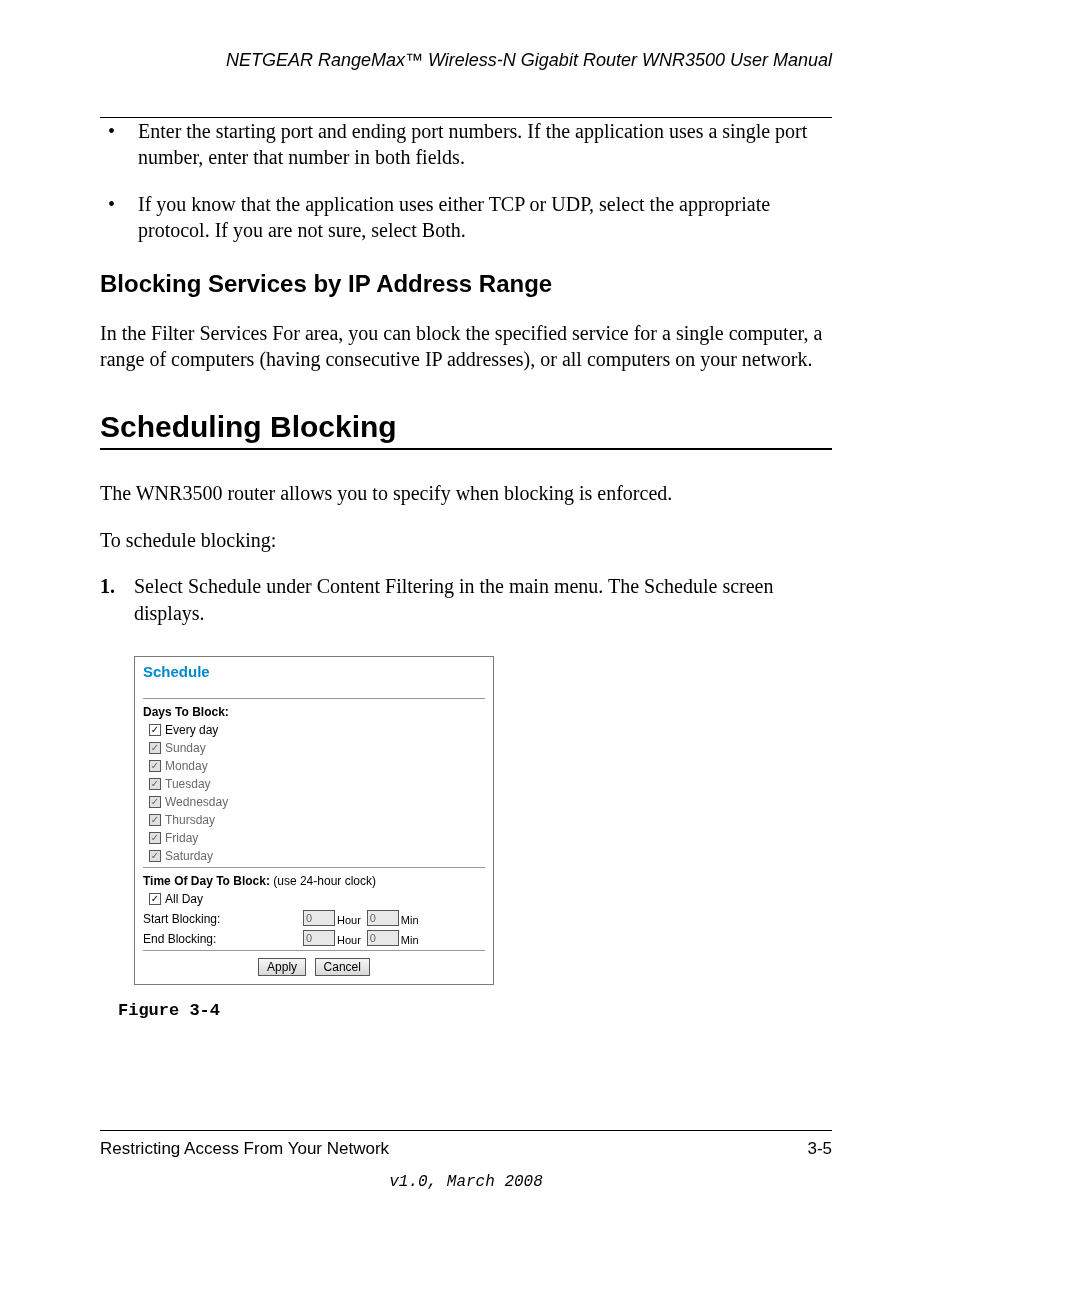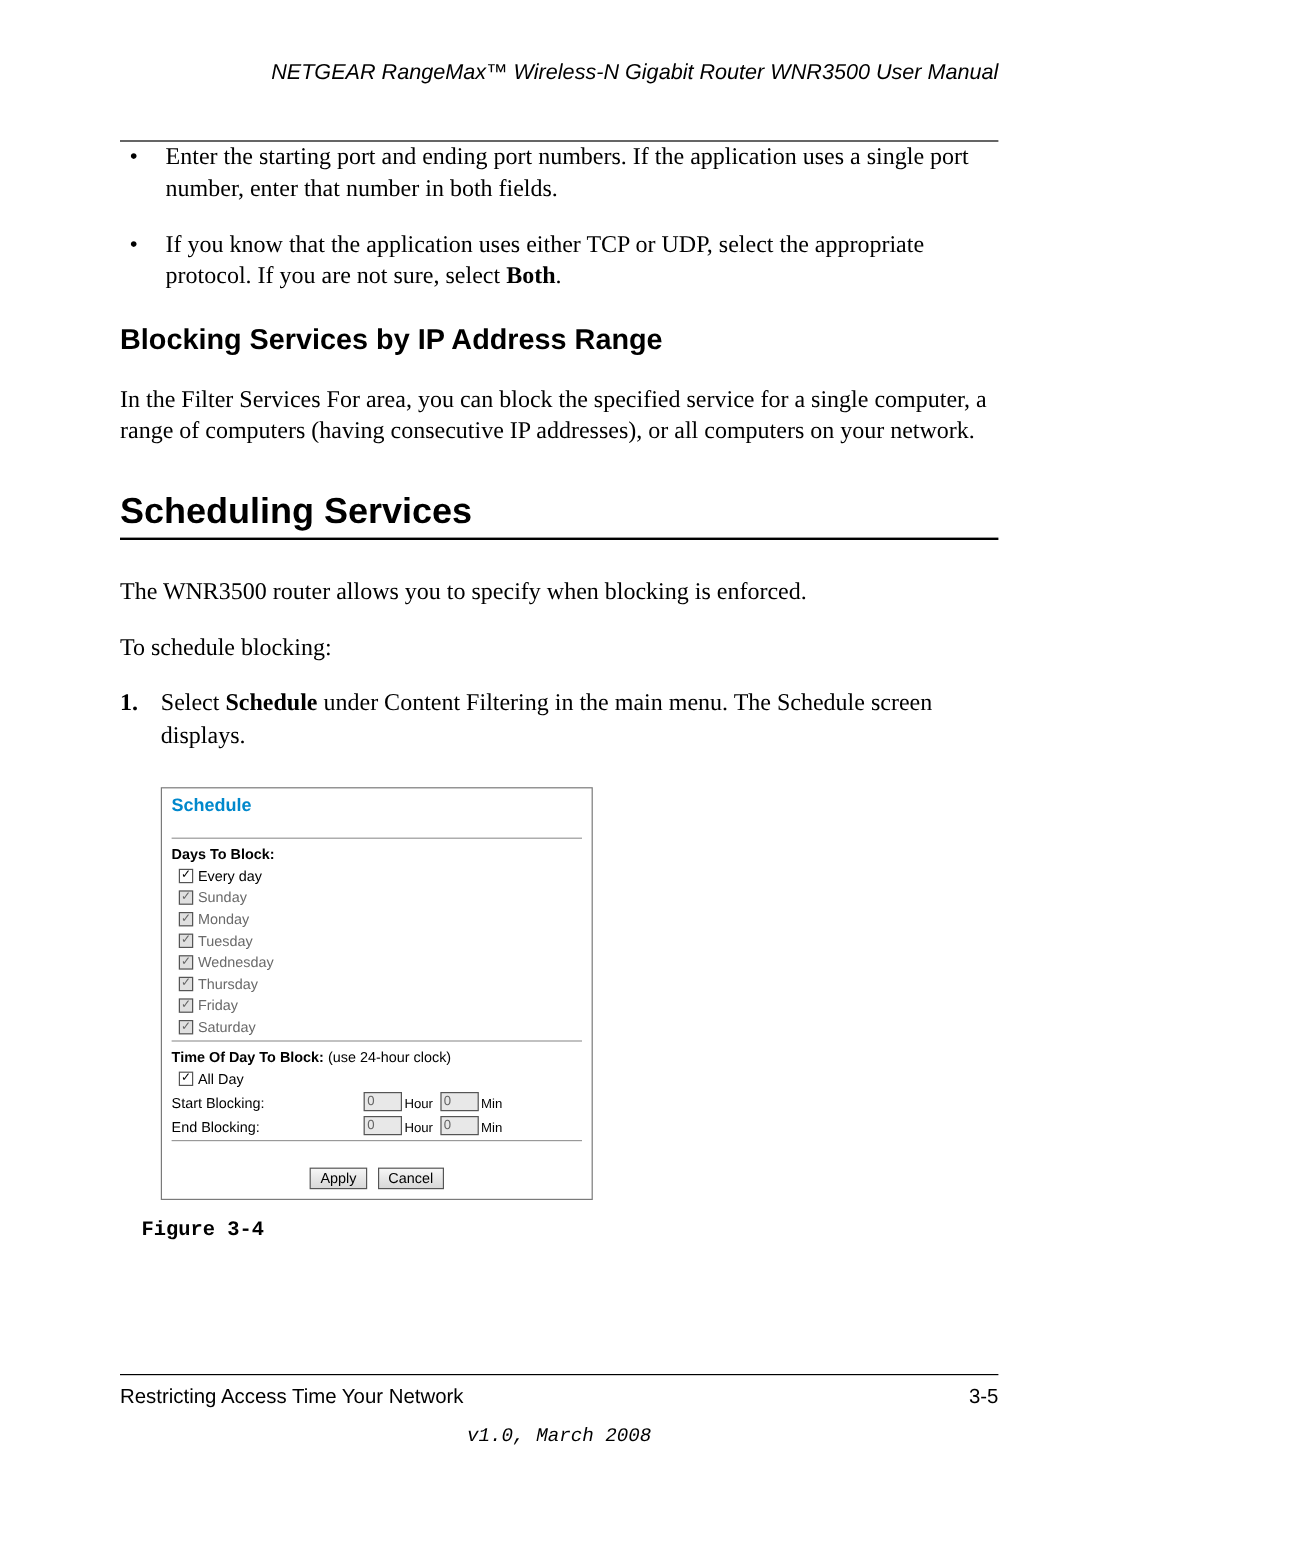--- a/index.html
+++ b/index.html
@@ -40,21 +40,21 @@
     line-height: 1.32;
     margin-bottom: 20px;
   }
   ul.bullets li::before {
     content: "•";
     position: absolute;
     left: 8px;
     top: 0;
     font-size: 20px;
   }
-  .bold { font-weight: bold; }
+  .bold { font-weight: normal; }
   h2.sub {
     font-family: Arial, Helvetica, sans-serif;
     font-weight: bold;
     font-size: 24px;
     margin: 22px 0 22px 0;
   }
   p.body {
     font-size: 20px;
     line-height: 1.32;
     margin: 8px 0 20px 0;
@@ -154,21 +154,21 @@
     display: inline-flex;
     align-items: center;
     margin-right: 2px;
   }
   .unit {
     font-size: 11px;
     margin-right: 6px;
   }
   .btn-row {
     text-align: center;
-    margin-top: 22px;
+    margin-top: 6px;
   }
   .btn {
     font-size: 12px;
     padding: 1px 8px;
     border: 1px solid #555;
     background: linear-gradient(#f6f6f6,#d8d8d8);
     margin: 0 2px;
     font-family: Arial, Helvetica, sans-serif;
   }
   .fig-caption {
@@ -214,21 +214,21 @@
       <span>Enter the starting port and ending port numbers. If the application uses a single port number, enter that number in both fields.</span>
     </li>
     <li>
       <span>If you know that the application uses either TCP or UDP, select the appropriate protocol. If you are not sure, select </span><span class="bold">Both</span><span>.</span>
     </li>
   </ul>
 
   <h2 class="sub">Blocking Services by IP Address Range</h2>
   <p class="body">In the Filter Services For area, you can block the specified service for a single computer, a range of computers (having consecutive IP addresses), or all computers on your network.</p>
 
-  <h1 class="section">Scheduling Services</h1>
+  <h1 class="section">Scheduling Blocking</h1>
   <hr class="section-rule">
 
   <p class="body">The WNR3500 router allows you to specify when blocking is enforced.</p>
   <p class="body">To schedule blocking:</p>
 
   <ol class="numbered">
     <li>
       <span class="num">1.</span>
       <span>Select </span><span class="bold">Schedule</span><span> under Content Filtering in the main menu. The Schedule screen displays.</span>
     </li>
@@ -303,19 +303,19 @@
         <button class="btn">Cancel</button>
       </div>
     </div>
   </div>
 
   <div class="fig-caption">Figure 3-4</div>
 
   <div class="footer">
     <hr class="footer-rule">
     <div class="footer-row">
-      <span>Restricting Access Time Your Network</span>
+      <span>Restricting Access From Your Network</span>
       <span>3-5</span>
     </div>
     <div class="footer-ver">v1.0, March 2008</div>
   </div>
 
 </div>
 
 </body></html>

